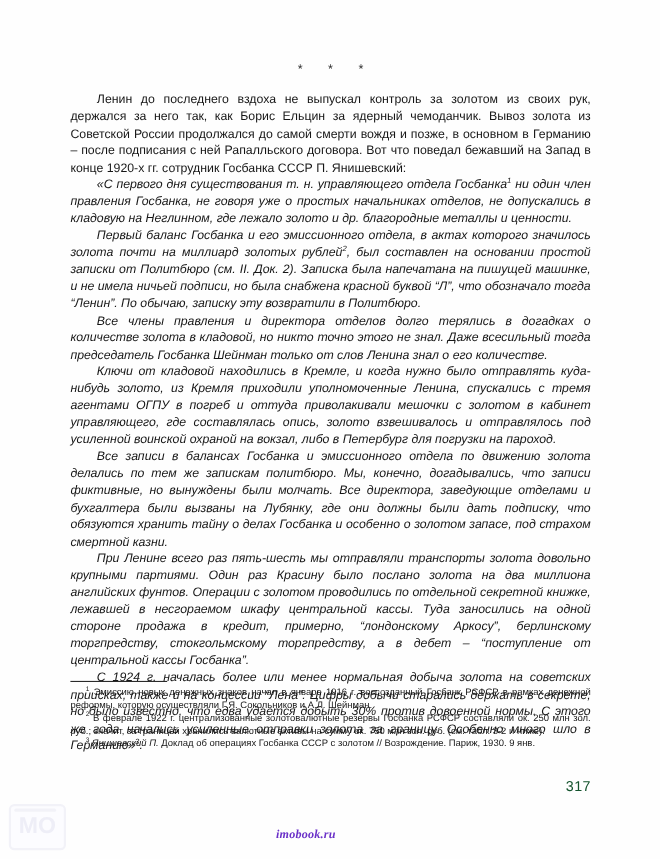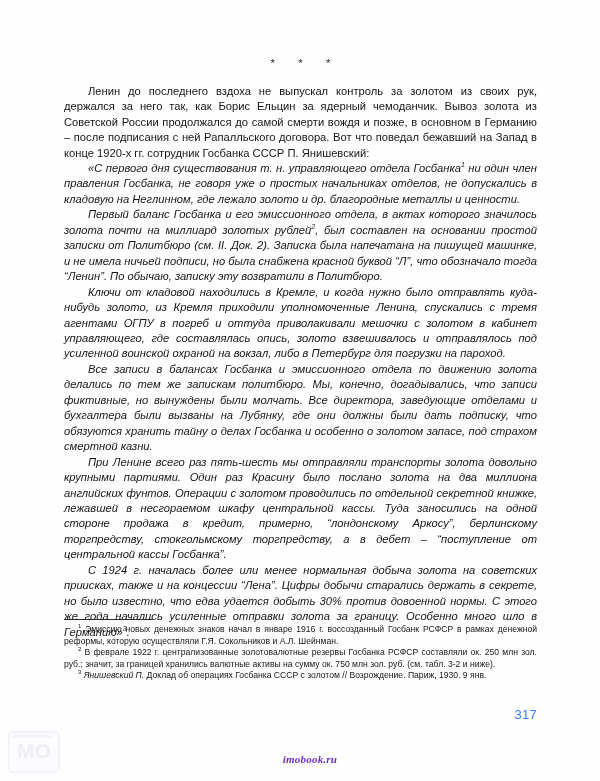--- a/index.html
+++ b/index.html
@@ -87,21 +87,21 @@
     font-size: 6px;
   }
   .fn-italic { font-style: italic; }
 
   
   #page-number {
     position: absolute;
     right: 63px;
     top: 707px;
     font-size: 13px;
-    color: #3b82f6;
+    color: #14532d;
     letter-spacing: 0.3px;
   }
 
   
   #wm-logo {
     position: absolute;
     left: 8px;
     top: 731px;
     width: 48px;
     height: 38px;
@@ -135,38 +135,38 @@
     left: 0;
     top: 753px;
     width: 556px;
     text-align: center;
     font-size: 11px;
     font-style: italic;
     font-weight: bold;
     color: #6a30c8;
     font-family: "Liberation Serif", serif;
     letter-spacing: 0.2px;
-    padding-left: 32px;
   }
 </style>
 </head>
 <body>
 
 <div id="page">
 
   <div id="content">
 
     <div class="stars">*  *  *</div>
 
     <p class="body-para">Ленин до последнего вздоха не выпускал контроль за золотом из своих рук, держался за него так, как Борис Ельцин за ядерный чемоданчик. Вывоз золота из Советской России продолжался до самой смерти вождя и позже, в основном в Германию – после подписания с ней Рапалльского договора. Вот что поведал бежавший на Запад в конце 1920-х гг. сотрудник Госбанка СССР П. Янишевский:</p>
 
     <p class="quote-para"><span>«С первого дня существования т. н. управляющего отдела Госбанка</span><sup>1</sup><span> ни один член правления Госбанка, не говоря уже о простых начальниках отделов, не допускались в кладовую на Неглинном, где лежало золото и др. благородные металлы и ценности.</span></p>
 
     <p class="quote-para"><span>Первый баланс Госбанка и его эмиссионного отдела, в актах которого значилось золота почти на миллиард золотых рублей</span><sup>2</sup><span>, был составлен на основании простой записки от Политбюро (см. II. Док. 2). Записка была напечатана на пишущей машинке, и не имела ничьей подписи, но была снабжена красной буквой “Л”, что обозначало тогда “Ленин”. По обычаю, записку эту возвратили в Политбюро.</span></p>
 
+    <p class="quote-para">Все члены правления и директора отделов долго терялись в догадках о количестве золота в кладовой, но никто точно этого не знал. Даже всесильный тогда председатель Госбанка Шейнман только от слов Ленина знал о его количестве.</p>
 
     <p class="quote-para">Ключи от кладовой находились в Кремле, и когда нужно было отправлять куда-нибудь золото, из Кремля приходили уполномоченные Ленина, спускались с тремя агентами ОГПУ в погреб и оттуда приволакивали мешочки с золотом в кабинет управляющего, где составлялась опись, золото взвешивалось и отправлялось под усиленной воинской охраной на вокзал, либо в Петербург для погрузки на пароход.</p>
 
     <p class="quote-para">Все записи в балансах Госбанка и эмиссионного отдела по движению золота делались по тем же запискам политбюро. Мы, конечно, догадывались, что записи фиктивные, но вынуждены были молчать. Все директора, заведующие отделами и бухгалтера были вызваны на Лубянку, где они должны были дать подписку, что обязуются хранить тайну о делах Госбанка и особенно о золотом запасе, под страхом смертной казни.</p>
 
     <p class="quote-para">При Ленине всего раз пять-шесть мы отправляли транспорты золота довольно крупными партиями. Один раз Красину было послано золота на два миллиона английских фунтов. Операции с золотом проводились по отдельной секретной книжке, лежавшей в несгораемом шкафу центральной кассы. Туда заносились на одной стороне продажа в кредит, примерно, “лондонскому Аркосу”, берлинскому торгпредству, стокгольмскому торгпредству, а в дебет – “поступление от центральной кассы Госбанка”.</p>
 
     <p class="quote-para"><span>С 1924 г. началась более или менее нормальная добыча золота на советских приисках, также и на концессии “Лена”. Цифры добычи старались держать в секрете, но было известно, что едва удается добыть 30% против довоенной нормы. С этого же года начались усиленные отправки золота за границу. Особенно много шло в Германию»</span><sup>3</sup><span>.</span></p>
 
   </div>

